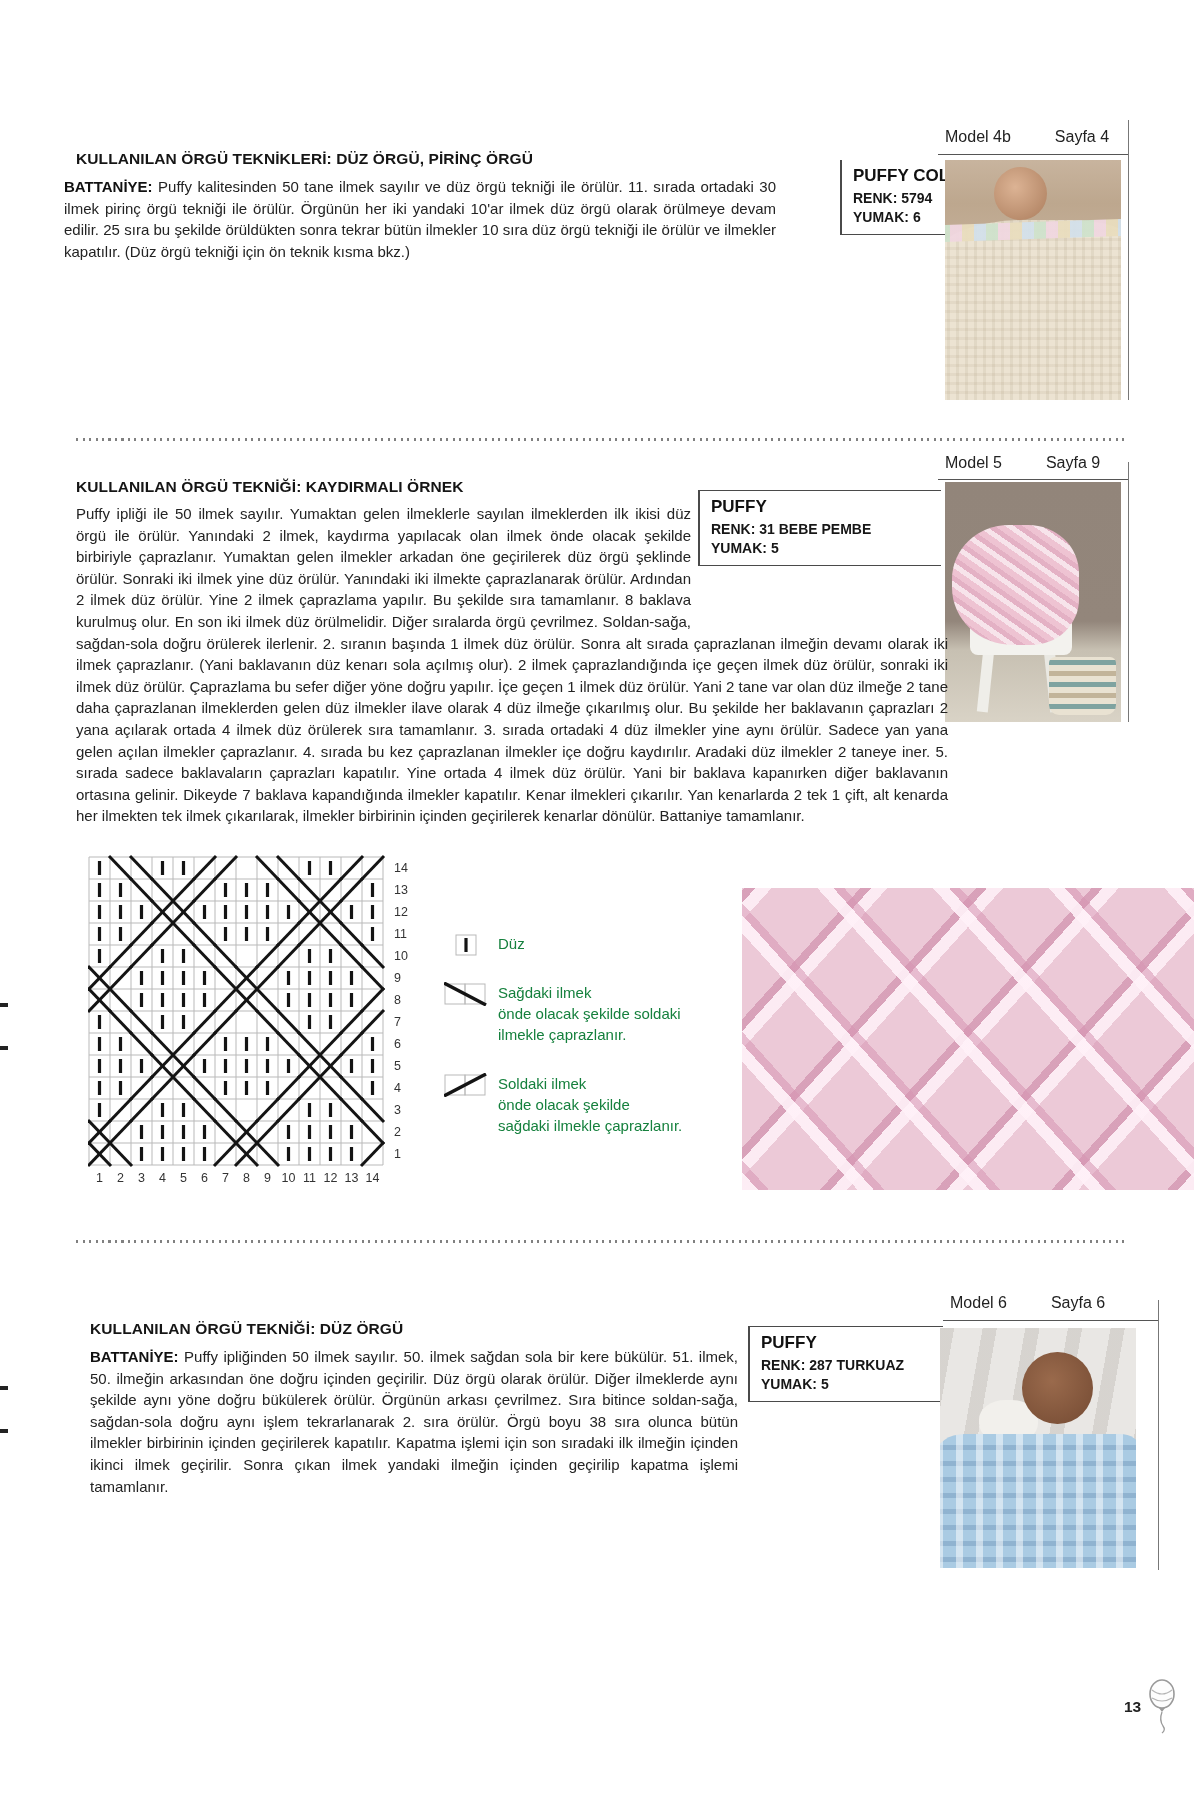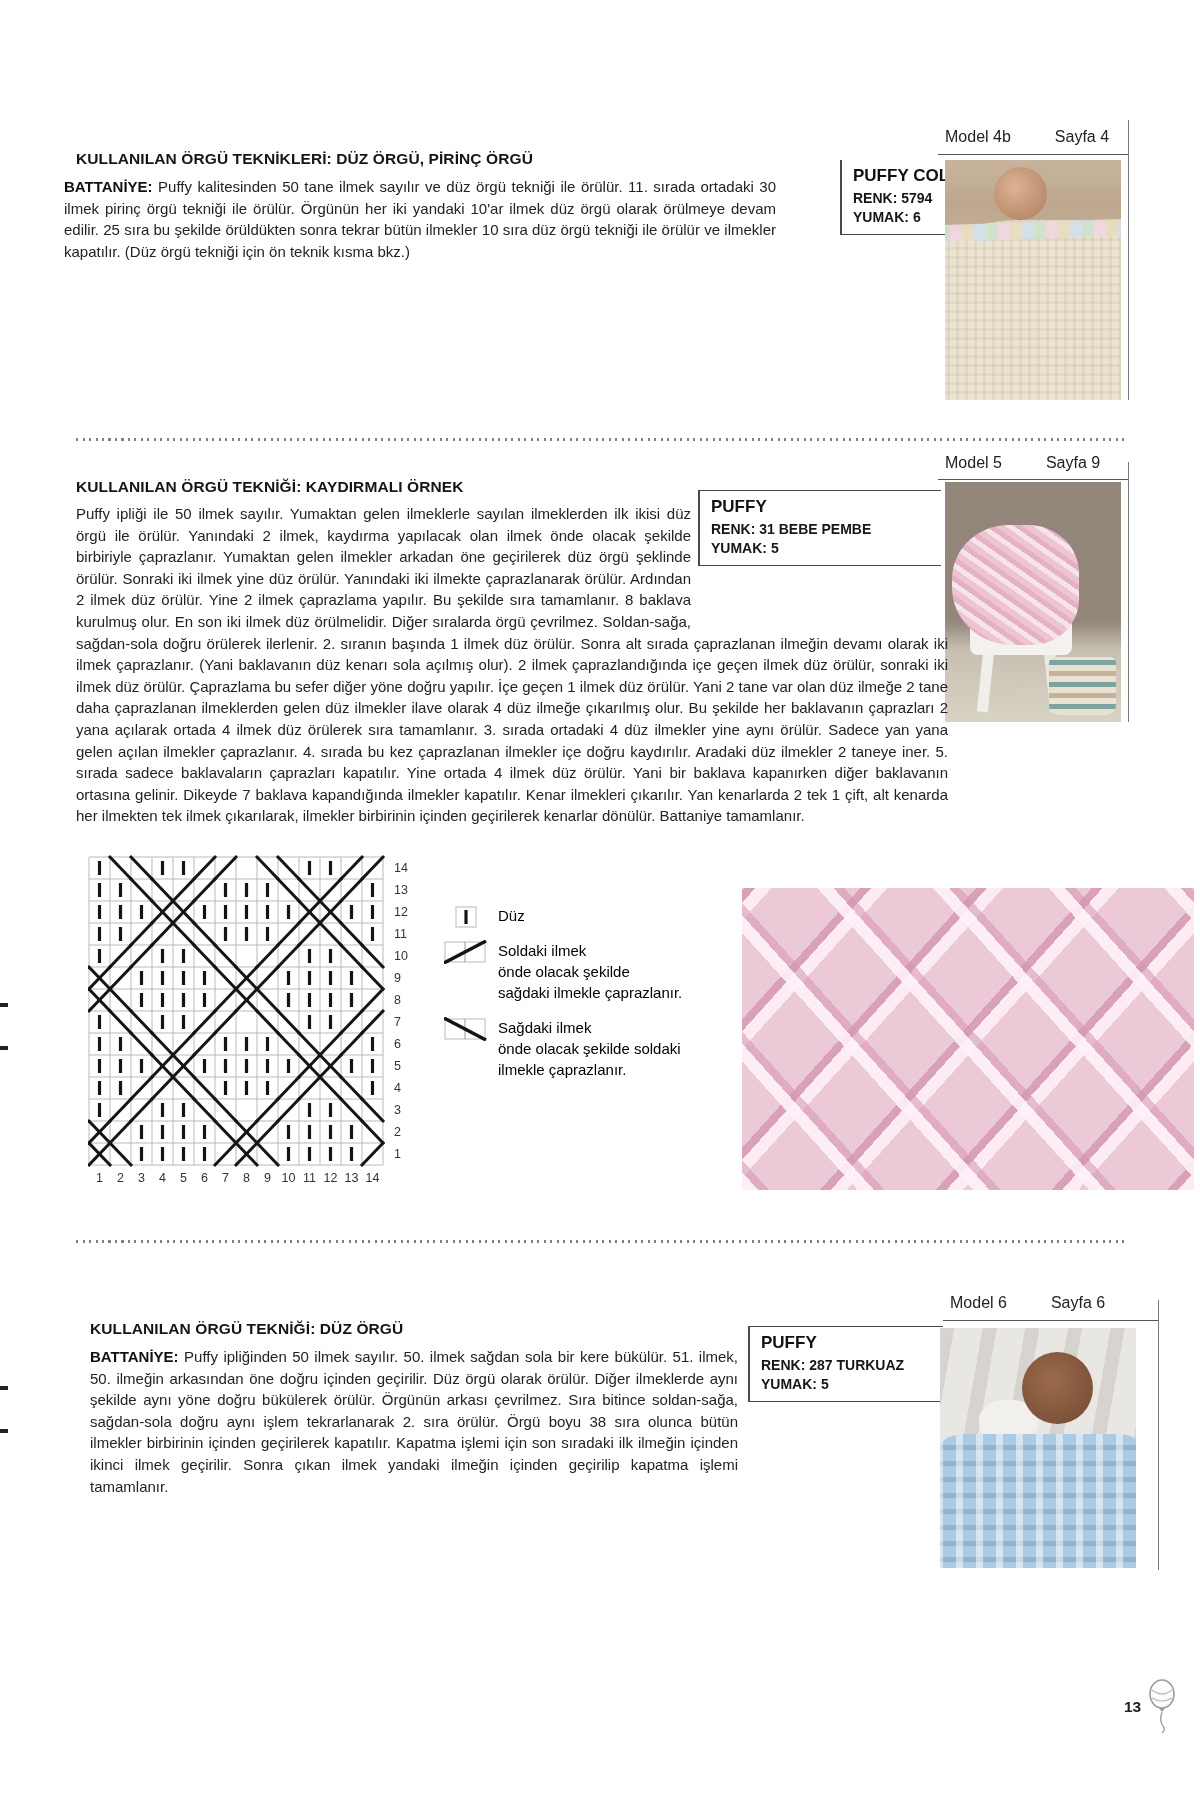--- a/index.html
+++ b/index.html
@@ -13,21 +13,21 @@
   .infobox{padding:6px 0 6px 11px;border-left:2px solid #4a4a4a;border-bottom:1.5px solid #4a4a4a;}
   .infobox.with-top{border-top:1.5px solid #4a4a4a;margin-top:8px;}
   .infobox .brand{font-size:17px;font-weight:bold;color:#111;margin:0 0 4px 0;}
   .infobox .line{font-size:14px;font-weight:bold;color:#161616;margin:3px 0;}
   .model-label{display:flex;gap:44px;font-size:16px;color:#222;}
   .label-rule{height:0;border-top:1.6px solid #555;}
   .vrule{width:0;border-left:1.6px solid #777;}
   .dotted-sep{height:3px;background:repeating-linear-gradient(90deg,#6a6a6a 0 2px,transparent 2px 6.5px);opacity:.85;}
   .photo{overflow:hidden;background:#ddd;box-shadow:0 0 0 1px #d8d4cd inset;}
   .legend-item{position:relative;margin-bottom:14px;}
-  .legend-text{font-size:15px;line-height:21px;color:#000000;white-space:pre-line;display:block;}
+  .legend-text{font-size:15px;line-height:21px;color:#15803d;white-space:pre-line;display:block;margin-top:28px;}
   .chart-col-label,.chart-row-label{font-size:12.5px;fill:#333;}
   .page-num{font-size:15.5px;font-weight:bold;color:#222;}
   .margin-tick{width:8px;height:4px;background:#222;}
   
   .ph1-bg{position:absolute;inset:0;background:linear-gradient(180deg,#c8b49e 0%,#bda78e 18%,#cbb8a3 55%,#d2c1ad 100%);}
   .ph1-head{position:absolute;left:28%;top:3%;width:30%;height:22%;border-radius:50%;
             background:radial-gradient(circle at 40% 38%,#dcb394,#b78a6a 75%);}
   .ph1-blanket{position:absolute;left:-4%;top:25%;width:108%;height:80%;background:#ece3d2;
             border-radius:45% 30% 0 0 / 18% 10% 0 0;
             background-image:repeating-linear-gradient(90deg,rgba(156,138,108,.13) 0 3px,transparent 3px 9px),
@@ -391,35 +391,35 @@
         <svg width="22" height="24" style="position: absolute; left: 5px; top: 0px;">
           <rect x="1" y="2" width="20" height="20" fill="none" stroke="#b9b9b9"></rect>
           <line x1="11" y1="5" x2="11" y2="19" stroke="#141414" stroke-width="3.2"></line>
         </svg>
         <span class="legend-text" style="margin-left: 48px;">Düz</span>
       </div>
       <div class="legend-item">
         <svg width="44" height="24" style="position: absolute; left: -6px; top: 0px;">
           <rect x="1" y="2" width="20" height="20" fill="none" stroke="#b9b9b9"></rect>
           <rect x="21" y="2" width="20" height="20" fill="none" stroke="#b9b9b9"></rect>
+          <line x1="0" y1="1" x2="42" y2="23" stroke="#141414" stroke-width="3.4"></line>
+        </svg>
+        <span class="legend-text" style="margin-left: 48px;">Sağdaki ilmek
+önde olacak şekilde soldaki
+ilmekle çaprazlanır.</span>
+      </div>
+      <div class="legend-item">
+        <svg width="44" height="24" style="position: absolute; left: -6px; top: 0px;">
+          <rect x="1" y="2" width="20" height="20" fill="none" stroke="#b9b9b9"></rect>
+          <rect x="21" y="2" width="20" height="20" fill="none" stroke="#b9b9b9"></rect>
           <line x1="0" y1="23" x2="42" y2="1" stroke="#141414" stroke-width="3.4"></line>
         </svg>
         <span class="legend-text" style="margin-left: 48px;">Soldaki ilmek
 önde olacak şekilde
 sağdaki ilmekle çaprazlanır.</span>
-      </div>
-      <div class="legend-item">
-        <svg width="44" height="24" style="position: absolute; left: -6px; top: 0px;">
-          <rect x="1" y="2" width="20" height="20" fill="none" stroke="#b9b9b9"></rect>
-          <rect x="21" y="2" width="20" height="20" fill="none" stroke="#b9b9b9"></rect>
-          <line x1="0" y1="1" x2="42" y2="23" stroke="#141414" stroke-width="3.4"></line>
-        </svg>
-        <span class="legend-text" style="margin-left: 48px;">Sağdaki ilmek
-önde olacak şekilde soldaki
-ilmekle çaprazlanır.</span>
       </div>
     </div>
 
   <div class="abs photo" style="left:742px;top:888px;width:452px;height:302px;">
     <div class="ph3-lattice"></div>
   </div>
 
   <div class="abs dotted-sep" style="left:76px;top:1240px;width:1052px;"></div>
 
   <div class="abs model-label" style="left:950px;top:1294px;justify-content:space-between;">

